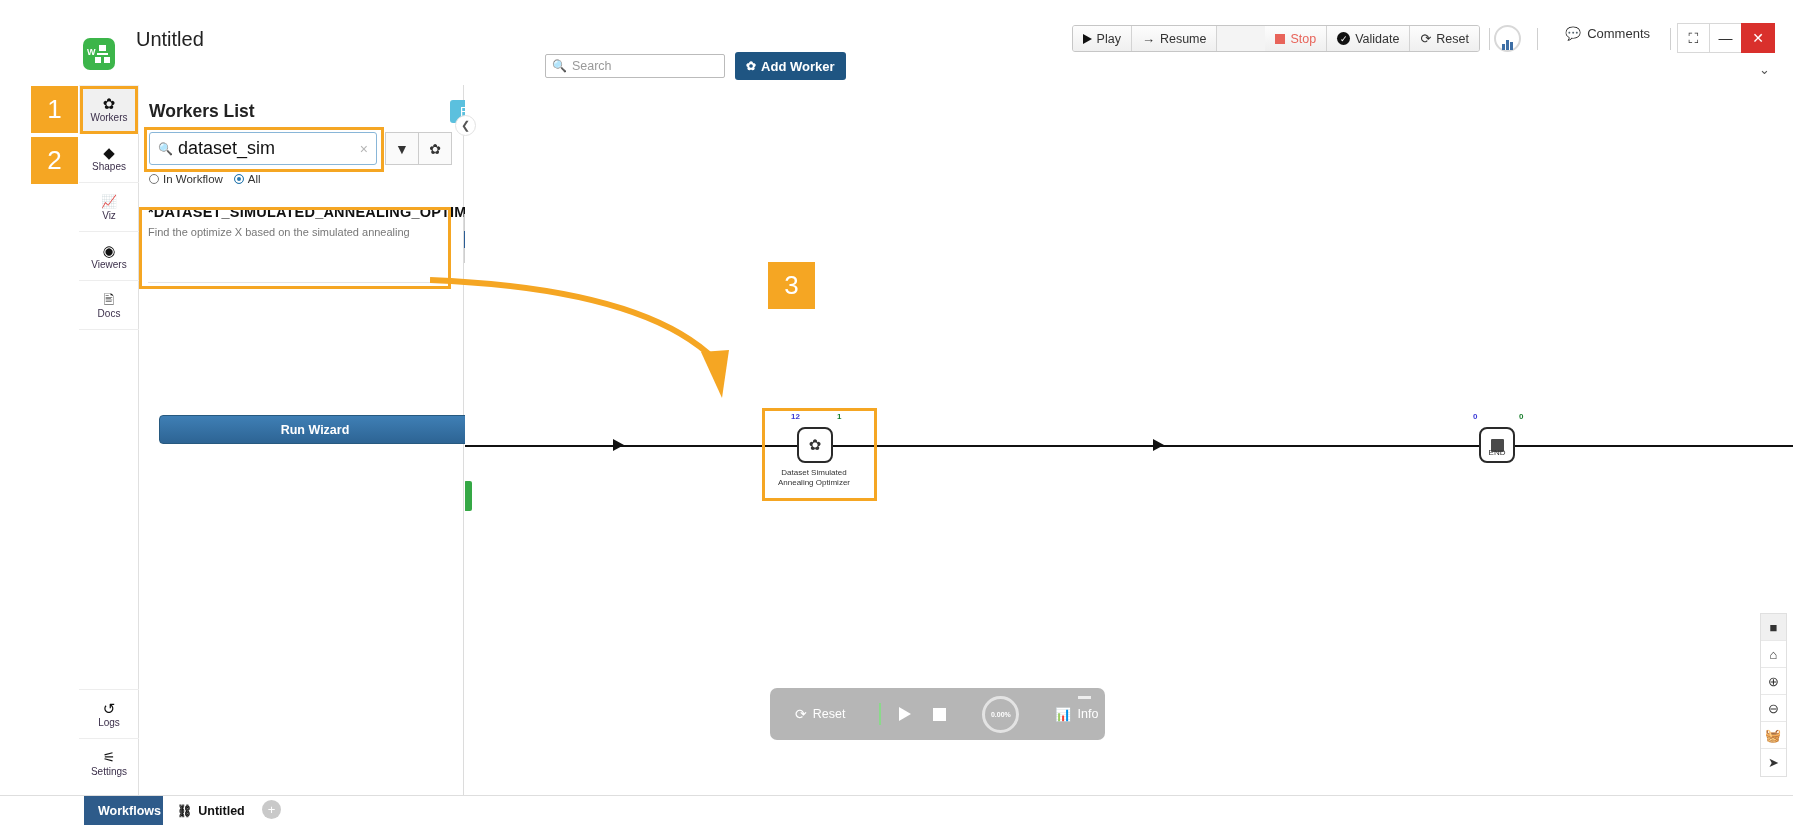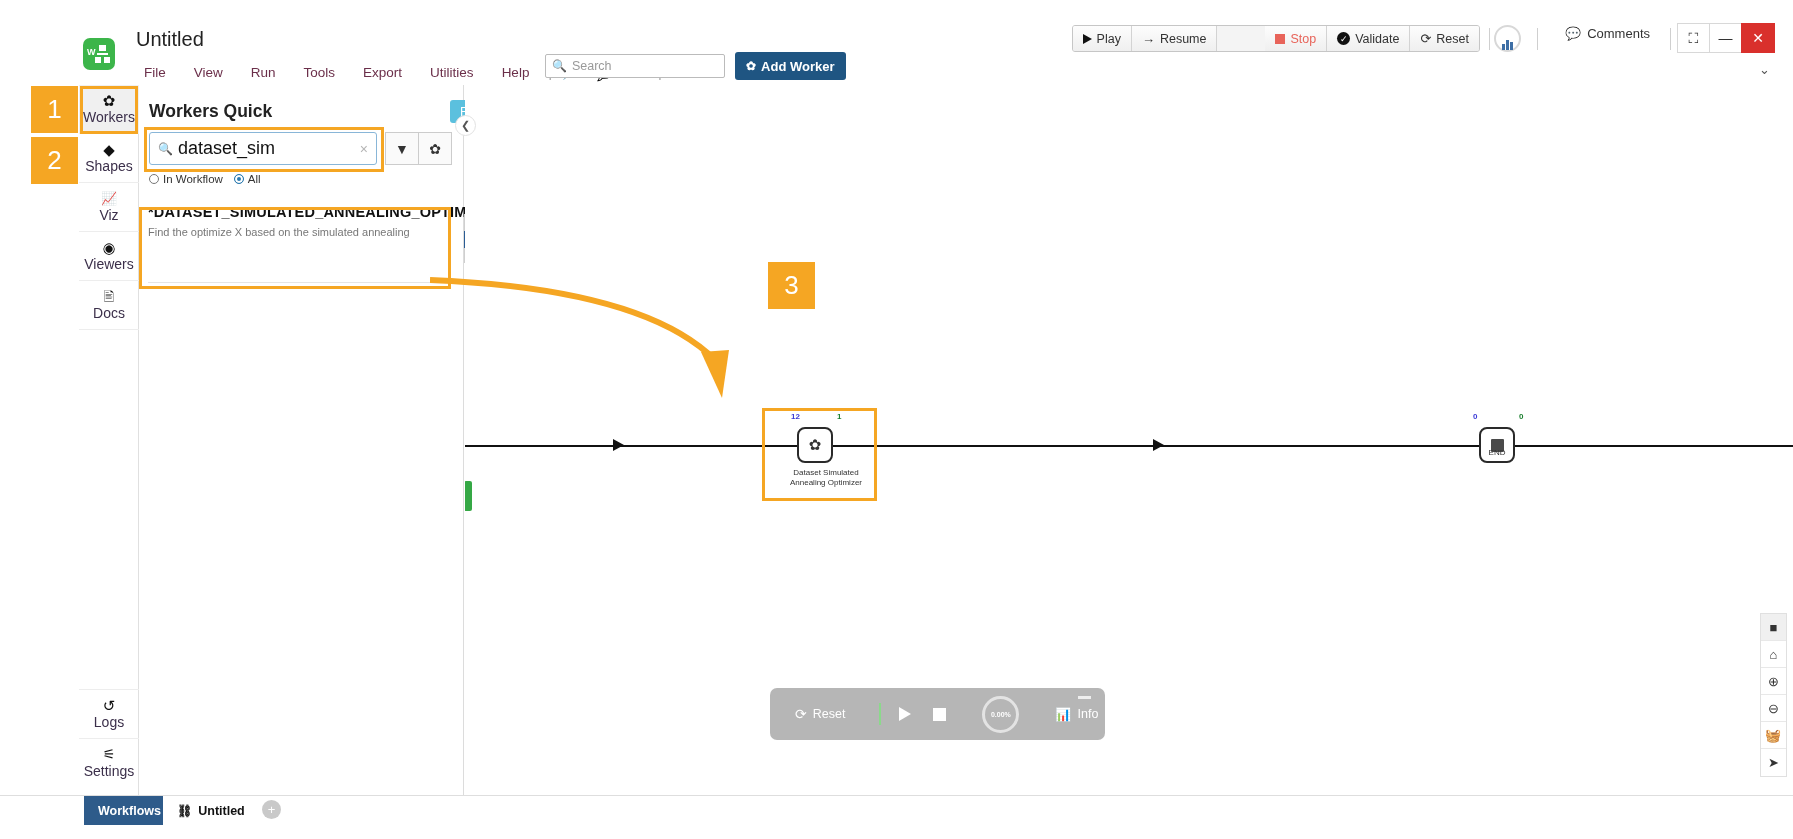--- a/index.html
+++ b/index.html
@@ -65,21 +65,21 @@
       display:flex;align-items:center;justify-content:center; font-size:14px; color:#333; background:#fff;}
   .wbtn.close { background:#d9302c; color:#fff; border-color:#d9302c; border-right:1px solid #d9302c; width:34px;}
   .hdr-chev { position:absolute; right:23px; top:62px; font-size:13px; color:#555; }
 
   
   .rail { position:absolute; left:79px; top:85px; width:60px; height:710px;
       background:#fff; border-right:1px solid #e0e0e0; }
   .rail-item { width:60px; height:49px; display:flex; flex-direction:column; align-items:center;
       justify-content:center; gap:1px; border-bottom:1px solid #ededed; cursor:pointer; }
   .rail-item .ri-ic { font-size:15px; color:#111; line-height:15px; }
-  .rail-item .ri-lb { font-size:14px; color:#3b2f4a; }
+  .rail-item .ri-lb { font-size:10px; color:#3b2f4a; }
   .rail-item.active { background:#f0f0f0; }
   .rail-bottom { position:absolute; left:0; bottom:8px; width:60px; }
 
   
   .panel { position:absolute; left:139px; top:85px; width:325px; height:710px;
       background:#fff; border-right:1px solid #dcdcdc; }
   .panel-title { position:absolute; left:10px; top:16px; font-size:17.5px; font-weight:bold; color:#222; }
   .btn-reload { position:absolute; left:311px; top:15px; height:23px; background:#5bc0de; color:#fff;
       font-size:12.5px; border-radius:3px; display:flex;align-items:center;padding:0 10px; cursor:pointer;}
   .btn-done { position:absolute; left:367px; top:15px; height:23px; background:#f3f3f3; color:#333;
@@ -178,34 +178,20 @@
     <div class="logo">
       <span class="lg-w">W</span>
       <span class="lg-n1"></span>
       <span class="lg-bar"></span>
       <span class="lg-n2"></span>
       <span class="lg-n3"></span>
     </div>
 
     <div class="app-title">Untitled</div>
 
-    <div class="menubar">
-      <span class="mi">File</span>
-      <span class="mi">View</span>
-      <span class="mi">Run</span>
-      <span class="mi">Tools</span>
-      <span class="mi">Export</span>
-      <span class="mi">Utilities</span>
-      <span class="mi">Help</span>
-      <span class="sep">|</span>
-      <span class="pin-ic">📌</span>
-      <span class="chat1">💬</span>
-      <span class="chat2">🗨</span>
-      <span class="sep">|</span>
-    </div>
 
     <div class="searchbox">
       <span class="sic">🔍</span>
       <span class="sph">Search</span>
     </div>
 
     <div class="addworker">
       <span style="font-size:12px;">✿</span>
       <span>Add Worker</span>
     </div>
@@ -283,21 +269,21 @@
         <span class="ri-lb">Logs</span>
       </div>
       <div class="rail-item" style="border-top:1px solid #ededed;border-bottom:none;">
         <span class="ri-ic" style="font-size:14px;">⚟</span>
         <span class="ri-lb">Settings</span>
       </div>
     </div>
   </div>
 
   <div class="panel">
-    <div class="panel-title">Workers Quick</div>
+    <div class="panel-title">Workers List</div>
     <div class="btn-reload">Reload</div>
     <div class="btn-done">Done</div>
     <div class="play-circ">
         <span class="pt"></span>
       </div>
 
     <div class="searchfield">
       <span class="sfi">🔍</span>
       <span class="sfv">dataset_sim</span>
       <span class="sfx">×</span>
@@ -312,20 +298,21 @@
       <span>All</span>
     </div>
     <div class="countbadge">1</div>
 
     <div class="wcard">
       <div class="wc-t">*DATASET_SIMULATED_ANNEALING_OPTIMIZER</div>
       <div class="wc-d">Find the optimize X based on the simulated annealing</div>
     </div>
     <div class="wcard-sep"></div>
 
+    <div class="runwizard">Run Wizard</div>
   </div>
 
   <div class="qvbox">
     <div class="qv">
       <span>◉</span>
       <span>Quick View</span>
     </div>
     <div class="qv-add">
       <span>⊕</span>
       <span>ADD</span>
@@ -342,21 +329,21 @@
     <div class="arrow-mark" style="left:148px; top:354px;"></div>
 
     <div class="wire" style="left:352px; top:360px; width:1130px;"></div>
     <div class="arrow-mark" style="left:688px; top:354px;"></div>
 
     <div class="node" style="left:332px; top:342px;">
       <span style="font-size:15px;color:#333;">✿</span>
     </div>
     <div class="port" style="left:326px; top:327px; color:#3a3ad6;">12</div>
     <div class="port" style="left:372px; top:327px; color:#1a7f2e;">1</div>
-    <div class="node-label" style="left:296px; top:383px;">
+    <div class="node-label" style="left:284px; top:383px;">
       <div>Dataset Simulated</div>
       <div>Annealing Optimizer</div>
     </div>
 
     <div class="node" style="left:1014px; top:342px;">
       <span style="width:13px;height:13px;background:#4a4a4a;display:block;border-radius:1px;"></span>
     </div>
     <div class="port" style="left:1008px; top:327px; color:#3a3ad6;">0</div>
     <div class="port" style="left:1054px; top:327px; color:#1a7f2e;">0</div>
     <div class="node-label" style="left:967px; top:363px;">END</div>

